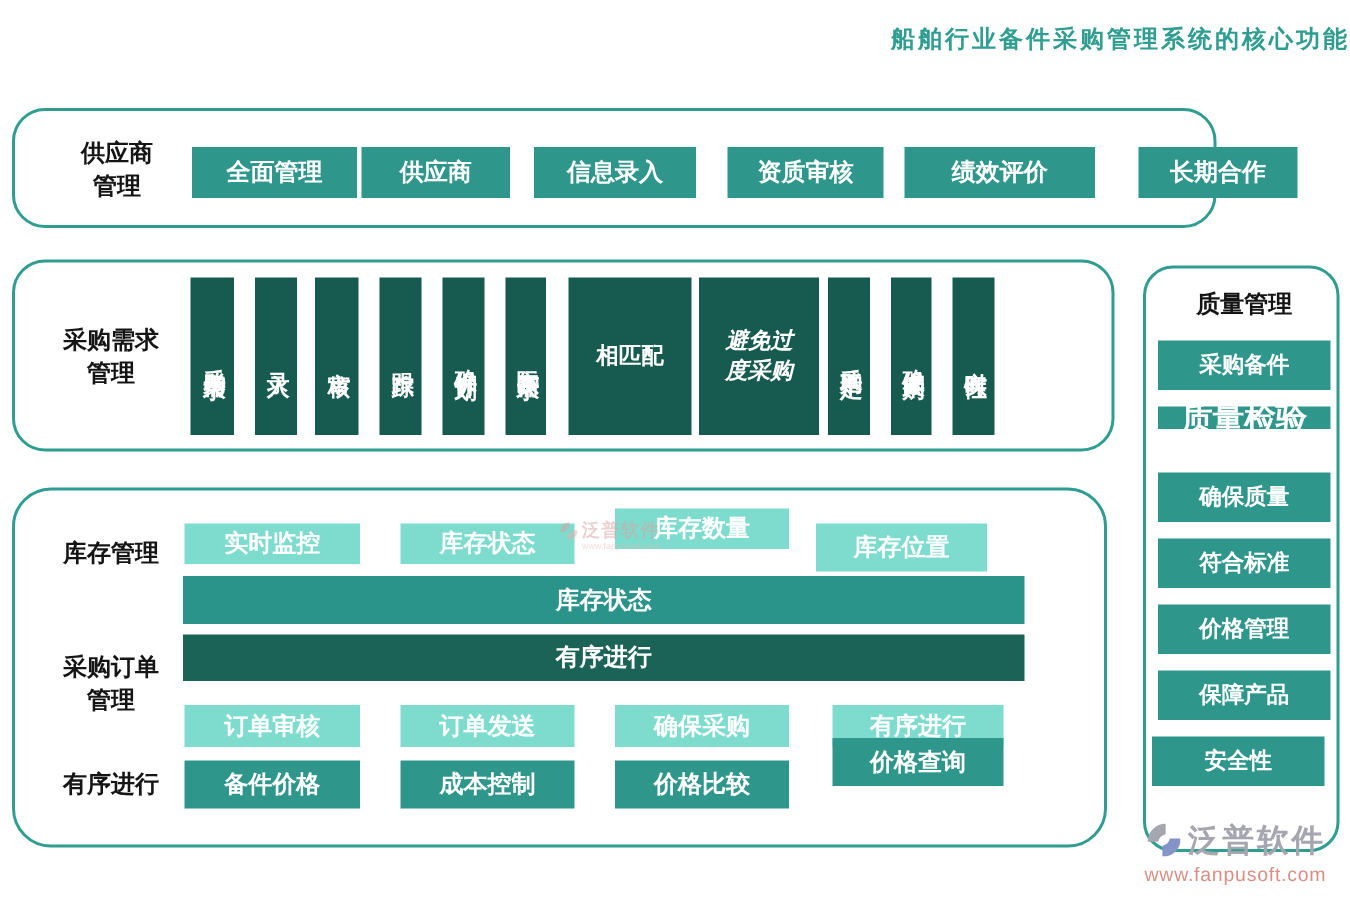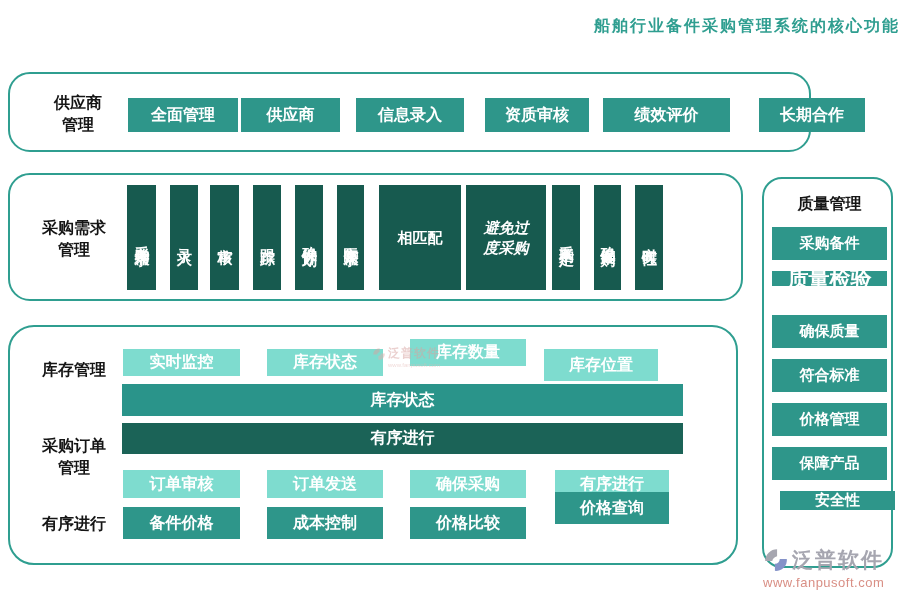--- a/index.html
+++ b/index.html
@@ -97,21 +97,21 @@
   </div>
 
   <div class="box" style="left:762px;top:177px;width:131px;height:391px;border-radius:20px;">
     <div class="grouplabel" style="left:0px;top:14px;width:131px;">质量管理</div>
     <div class="chip" style="left:8px;top:48px;width:115px;height:33px;font-size:15px;">采购备件</div>
     <div class="chip" style="left:8px;top:92px;width:115px;height:15px;font-size:21px;">质量检验</div>
     <div class="chip" style="left:8px;top:136px;width:115px;height:33px;font-size:15px;">确保质量</div>
     <div class="chip" style="left:8px;top:180px;width:115px;height:33px;font-size:15px;">符合标准</div>
     <div class="chip" style="left:8px;top:224px;width:115px;height:33px;font-size:15px;">价格管理</div>
     <div class="chip" style="left:8px;top:268px;width:115px;height:33px;font-size:15px;">保障产品</div>
-    <div class="chip" style="left:16px;top:312px;width:115px;height:19px;font-size:15px;">安全性</div>
+    <div class="chip" style="left:4px;top:312px;width:115px;height:33px;font-size:15px;">安全性</div>
   </div>
 
   <div class="wm">
     <div class="wm-row">
       <svg width="14" height="14" viewBox="0 0 24 24">
         <path d="M13 2 A 11 11 0 0 0 2 13 L 8.5 13 A 6 6 0 0 1 13 8.5 Z" fill="#d7a3a0"></path>
         <path d="M22 11 A 10 10 0 0 1 11 22 L 11 15.5 A 5 5 0 0 0 15.5 11 Z" fill="#e0b0ad"></path>
       </svg>
       <span class="wm-name">泛普软件</span>
     </div>

